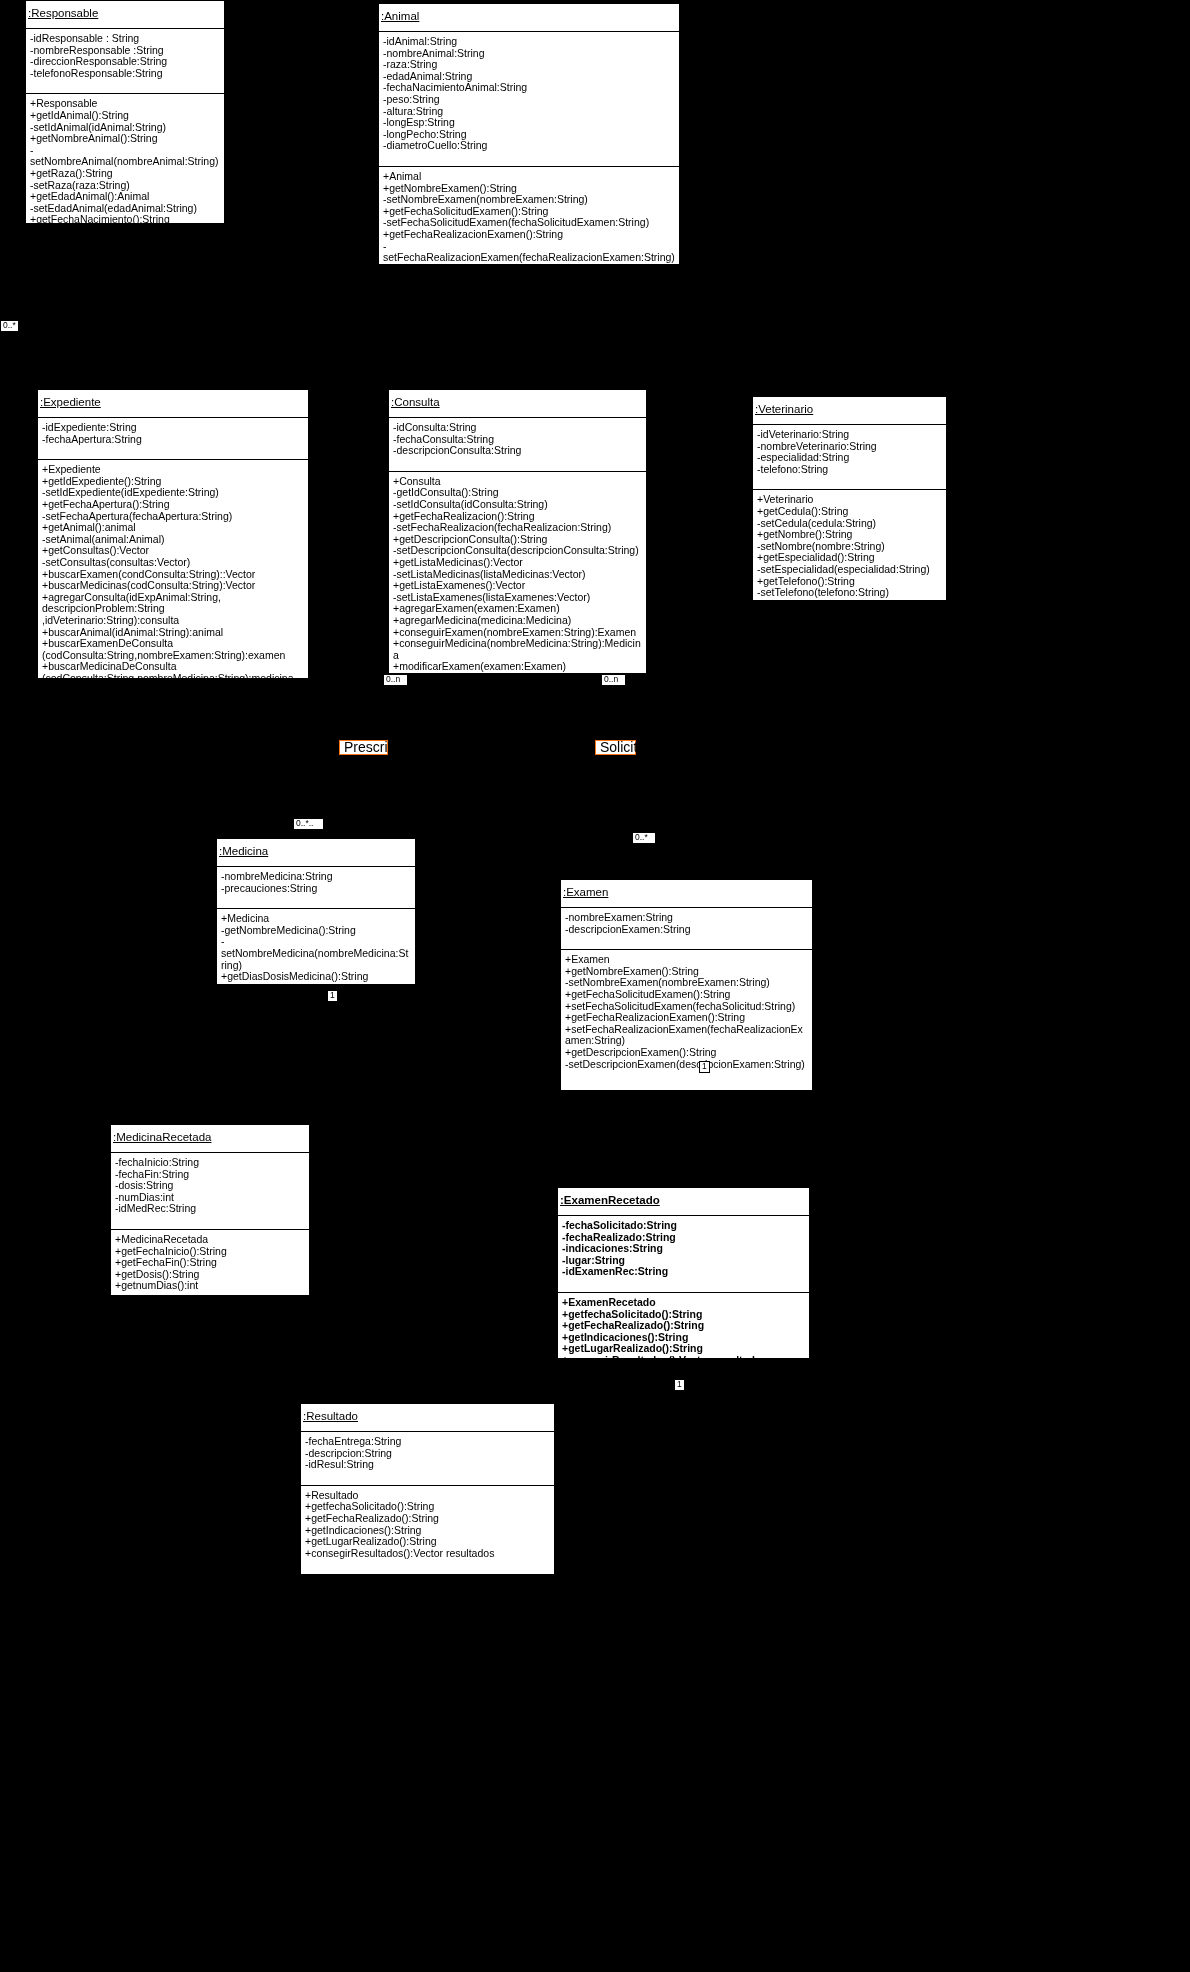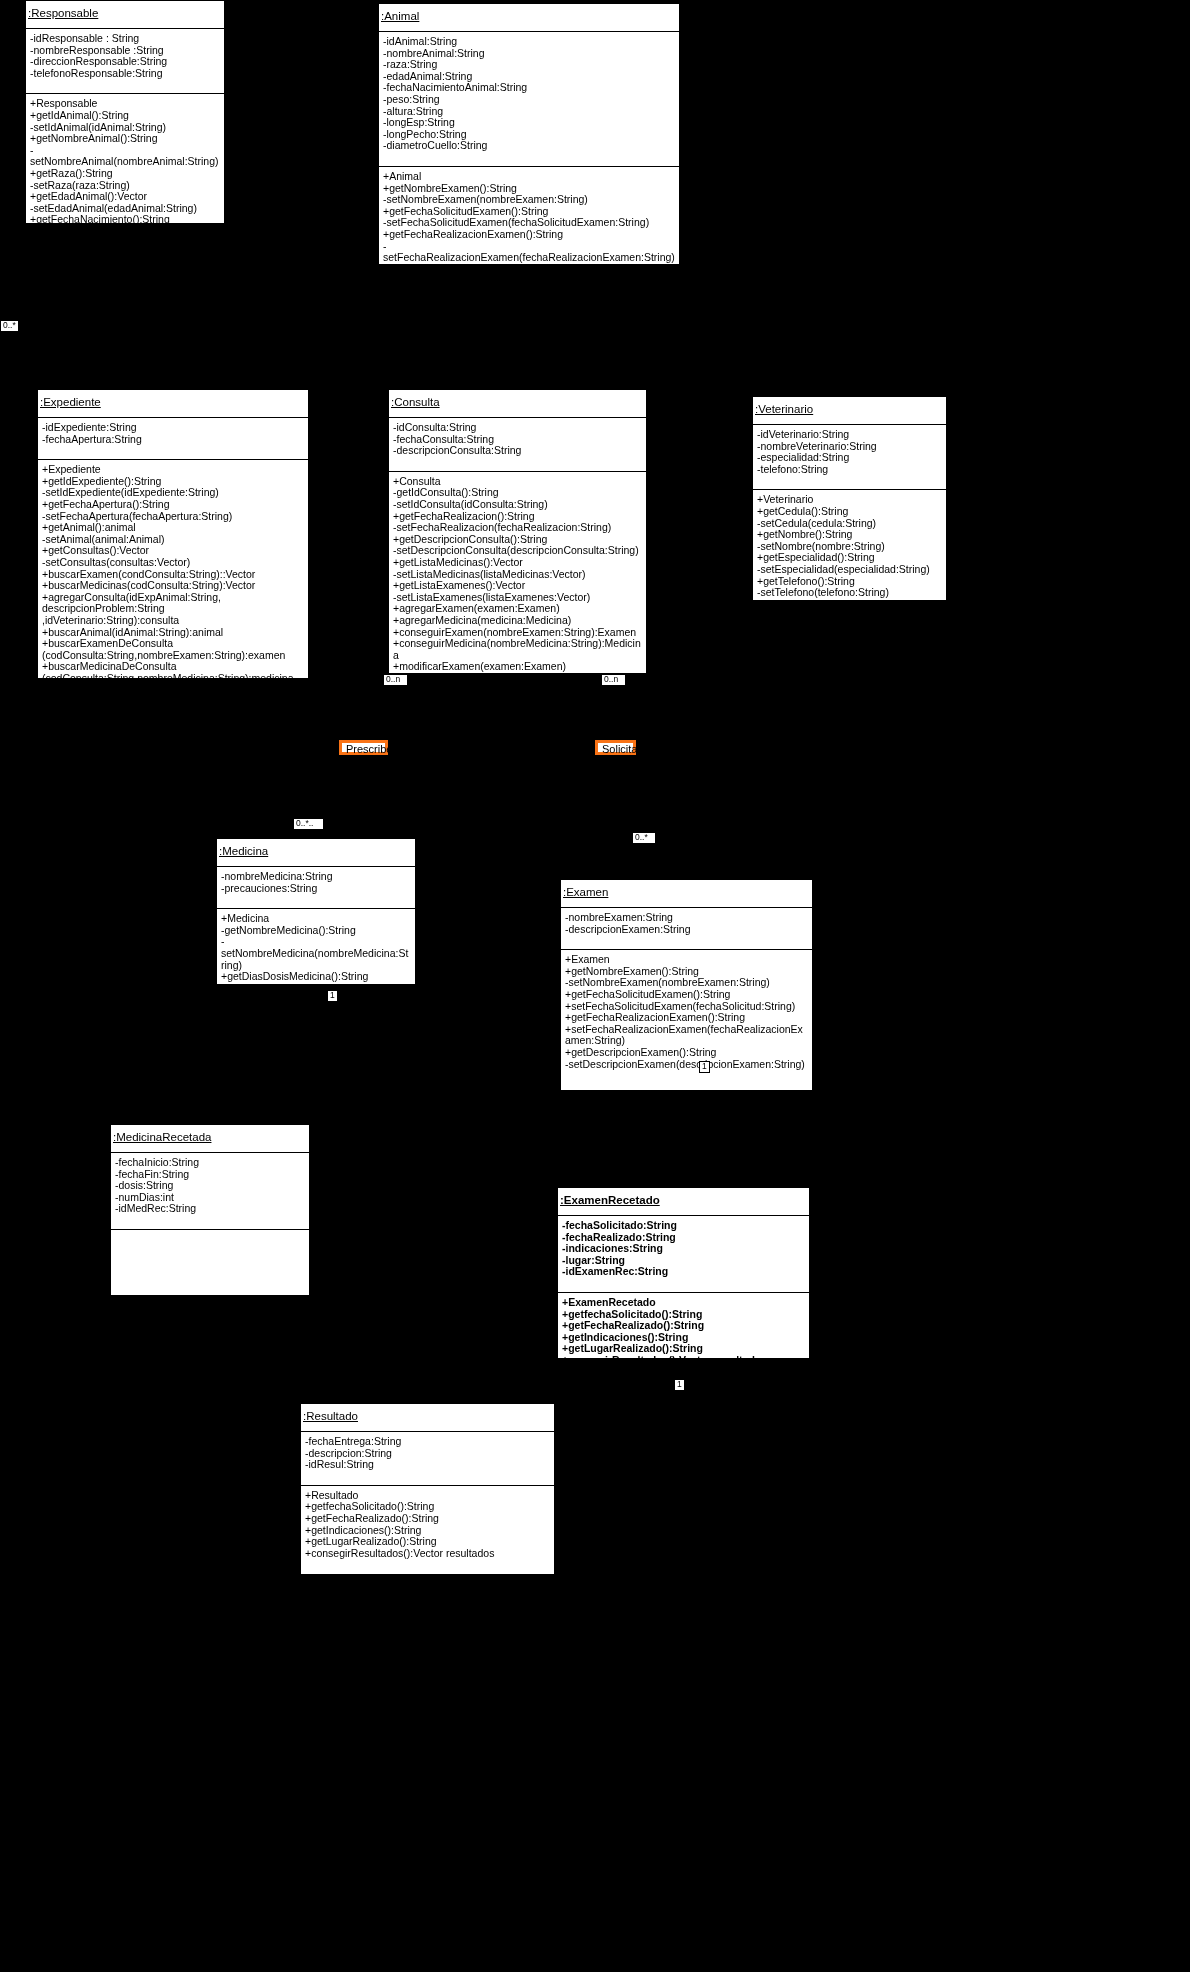--- a/index.html
+++ b/index.html
@@ -50,22 +50,22 @@
     line-height: 11.6px;
     white-space: pre-wrap;
     word-break: break-word;
   }
   .attrs-pad {
     padding-bottom: 14px;
   }
   .label-box {
     position: absolute;
     background: #ffffff;
-    border: 3px solid #f97316;
-    font-size: 11px;
+    border: 1px solid #f97316;
+    font-size: 14px;
     line-height: 11px;
     padding: 1px 4px;
     text-align: center;
     box-sizing: border-box;
     white-space: nowrap;
   }
   .mult {
     position: absolute;
     background: #ffffff;
     border: 1px solid #000000;
@@ -92,21 +92,21 @@
     </div>
     <div class="class-sep"></div>
     <div class="class-compartment">
       <div class="member">+Responsable</div>
       <div class="member">+getIdAnimal():String</div>
       <div class="member">-setIdAnimal(idAnimal:String)</div>
       <div class="member">+getNombreAnimal():String</div>
       <div class="member">-setNombreAnimal(nombreAnimal:String)</div>
       <div class="member">+getRaza():String</div>
       <div class="member">-setRaza(raza:String)</div>
-      <div class="member">+getEdadAnimal():Vector</div>
+      <div class="member">+getEdadAnimal():Animal</div>
       <div class="member">-setEdadAnimal(edadAnimal:String)</div>
       <div class="member">+getFechaNacimiento():String</div>
       <div class="member">-setFechaNacimineto(fechaNacimiento:String</div>
     </div>
   </div>
 
   <div class="uml-class" style="left:378px; top:3px; width:302px; height:262px;">
     <div class="class-title">:Animal</div>
     <div class="class-sep"></div>
     <div class="class-compartment attrs-pad">
@@ -273,20 +273,27 @@
     <div class="class-title">:MedicinaRecetada</div>
     <div class="class-sep"></div>
     <div class="class-compartment attrs-pad">
       <div class="member">-fechaInicio:String</div>
       <div class="member">-fechaFin:String</div>
       <div class="member">-dosis:String</div>
       <div class="member">-numDias:int</div>
       <div class="member">-idMedRec:String</div>
     </div>
     <div class="class-sep"></div>
+    <div class="class-compartment">
+      <div class="member">+MedicinaRecetada</div>
+      <div class="member">+getFechaInicio():String</div>
+      <div class="member">+getFechaFin():String</div>
+      <div class="member">+getDosis():String</div>
+      <div class="member">+getnumDias():int</div>
+    </div>
   </div>
 
   <div class="uml-class" style="left:557px; top:1187px; width:253px; height:172px;font-weight:bold;">
     <div class="class-title">:ExamenRecetado</div>
     <div class="class-sep"></div>
     <div class="class-compartment attrs-pad">
       <div class="member">-fechaSolicitado:String</div>
       <div class="member">-fechaRealizado:String</div>
       <div class="member">-indicaciones:String</div>
       <div class="member">-lugar:String</div>

